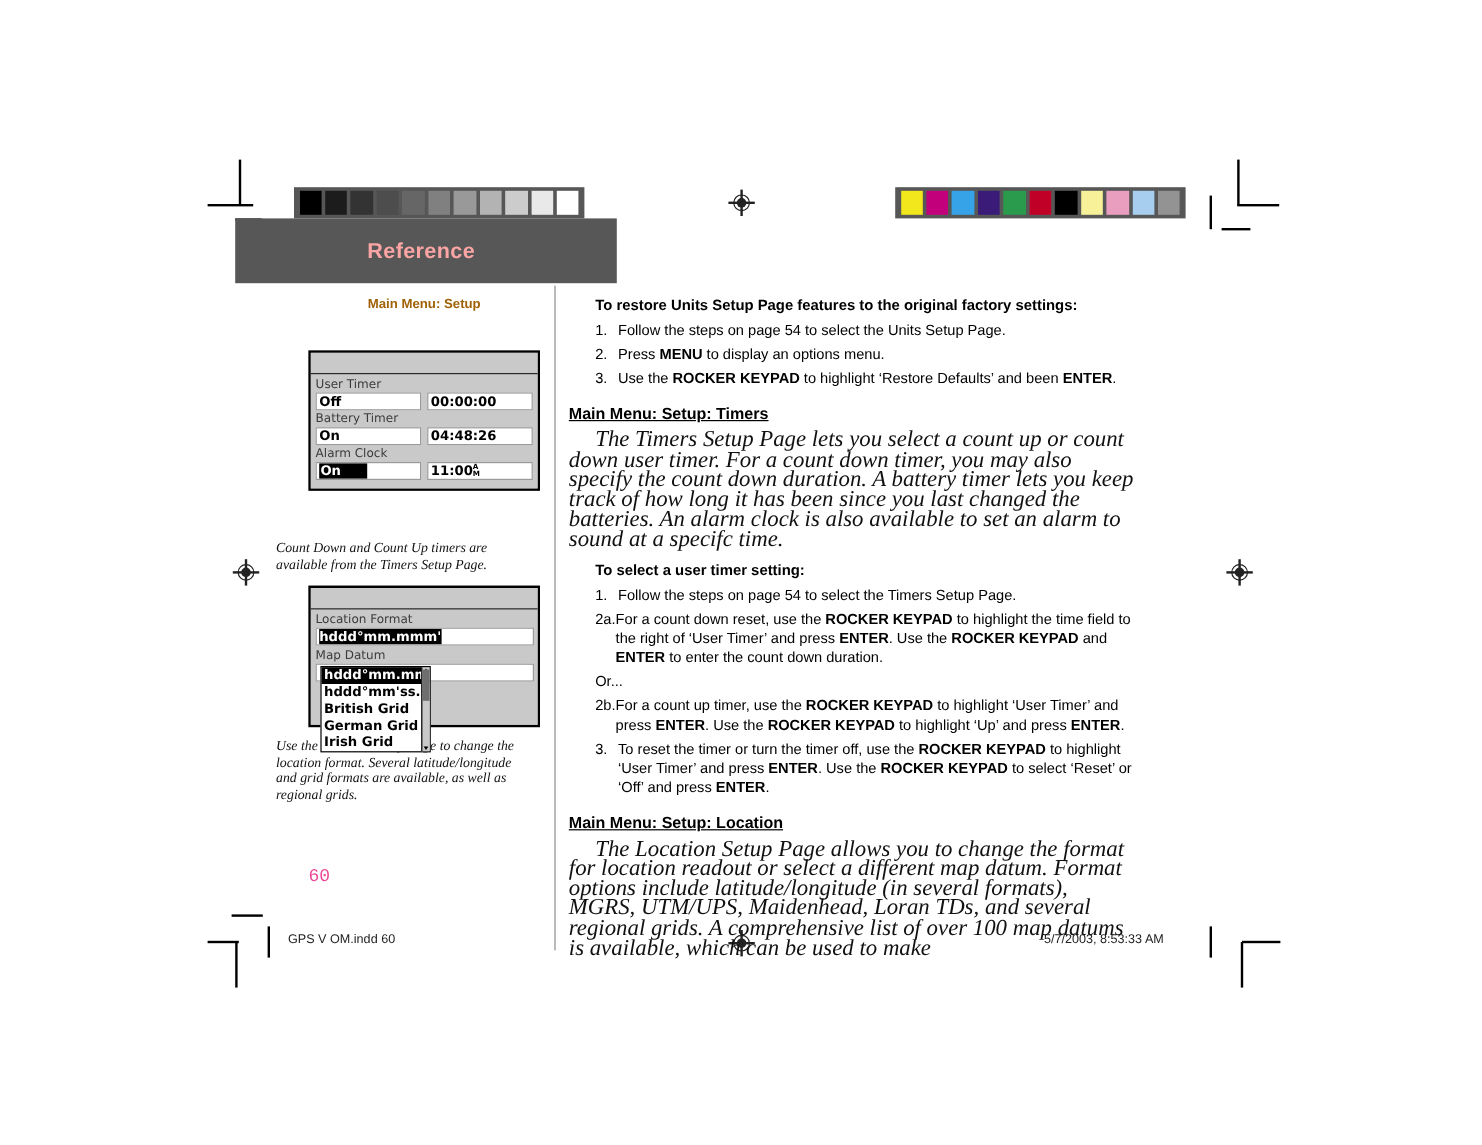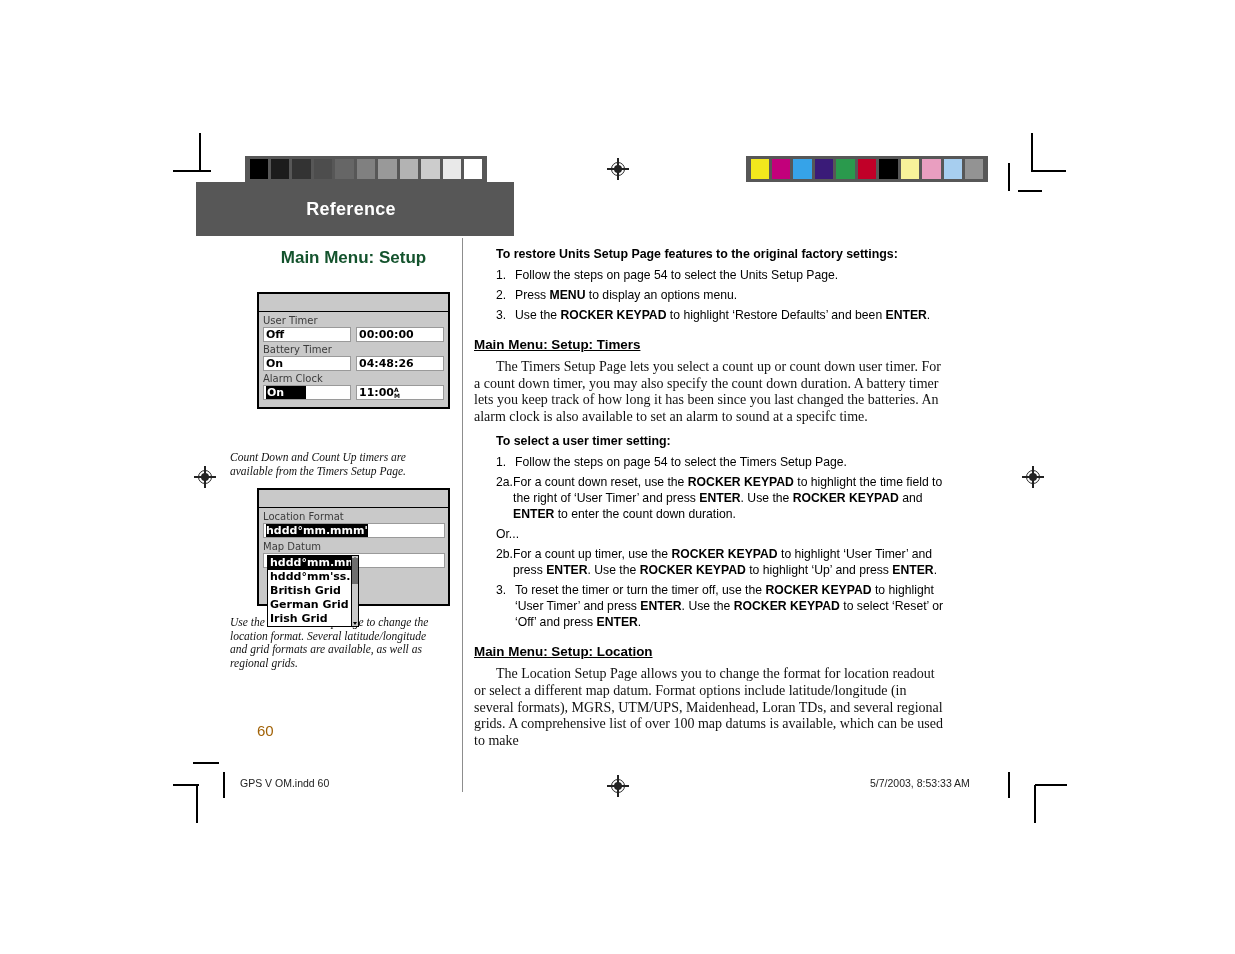--- a/index.html
+++ b/index.html
@@ -78,38 +78,38 @@
   .color-strip .sw {
     height: 20px;
     flex: 1;
     margin: 0 1.5px;
   }
 
   
   .banner {
     position: absolute;
     background: #575757;
-    color: #ffffff;
+    color: #fca5a5;
     font-weight: bold;
     font-size: 18px;
     letter-spacing: 0.3px;
     display: flex;
     align-items: center;
     justify-content: center;
   }
   .banner-label {
     padding-right: 8px;
   }
 
   
   .page-title {
     position: absolute;
     font-weight: bold;
-    font-size: 17px;
-    color: #14532d;
+    font-size: 11px;
+    color: #a16207;
     text-align: center;
     width: 100%;
   }
 
   
   .gps-shot {
     position: absolute;
     background: #c9c9c9;
     border: 2px solid #000;
     box-sizing: border-box;
@@ -281,26 +281,27 @@
     font-family: "Liberation Sans", sans-serif;
     font-weight: bold;
     font-size: 13.4px;
     color: #000;
     text-decoration: underline;
     margin: 14px 0 6px 0;
     line-height: 16px;
   }
   .para {
     font-family: "Liberation Serif", serif;
-    font-size: 14px;
+    font-size: 19px;
     line-height: 16.6px;
     color: #111;
     text-indent: 22px;
     margin: 0 0 5px 0;
     text-align: left;
+    font-style: italic;
   }
   ol.steps {
     list-style: none;
     margin: 0;
     padding: 0;
   }
   .step {
     font-family: "Liberation Sans", sans-serif;
     font-size: 12.2px;
     line-height: 16px;
@@ -323,23 +324,23 @@
   .orstep {
     font-family: "Liberation Sans", sans-serif;
     font-size: 12.2px;
     line-height: 16px;
     margin: 0 0 4px 22px;
   }
 
   
   .page-num {
     position: absolute;
-    font-family: Liberation Sans, sans-serif;
+    font-family: Liberation Mono, monospace;
     font-size: 15px;
-    color: #a16207;
+    color: #ec4899;
   }
   .foot-text {
     position: absolute;
     font-family: "Liberation Sans", sans-serif;
     font-size: 10.5px;
     color: #222;
     white-space: nowrap;
   }
   .vrule {
     position: absolute;

